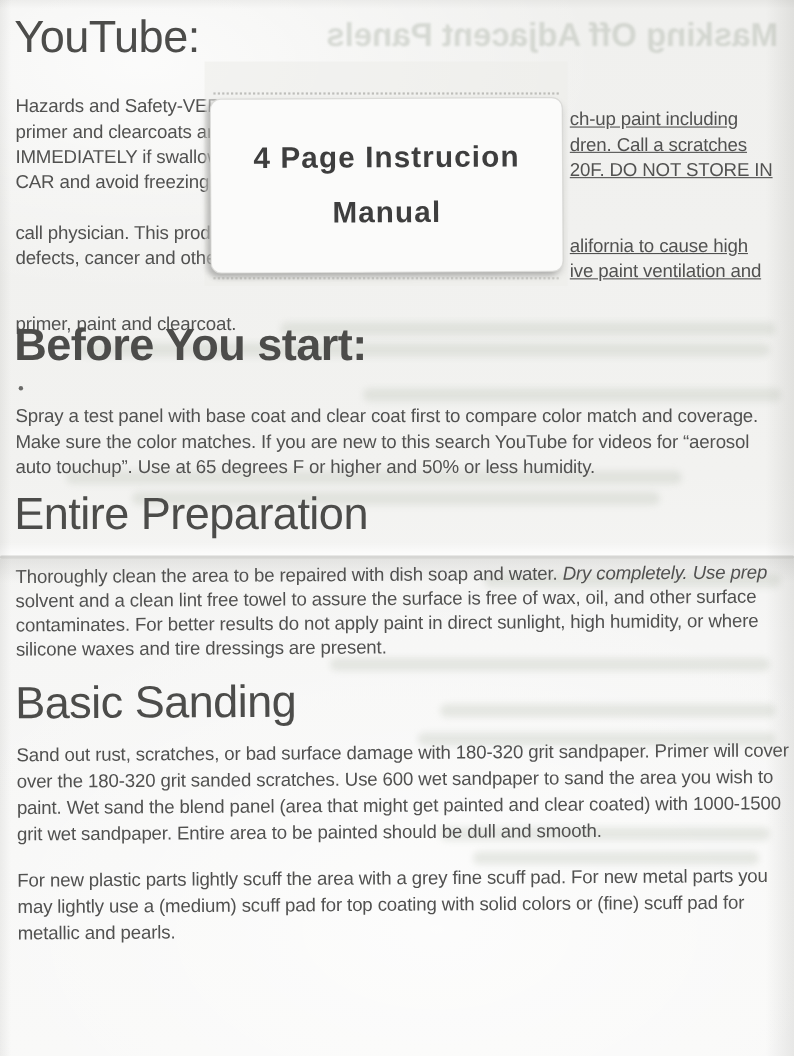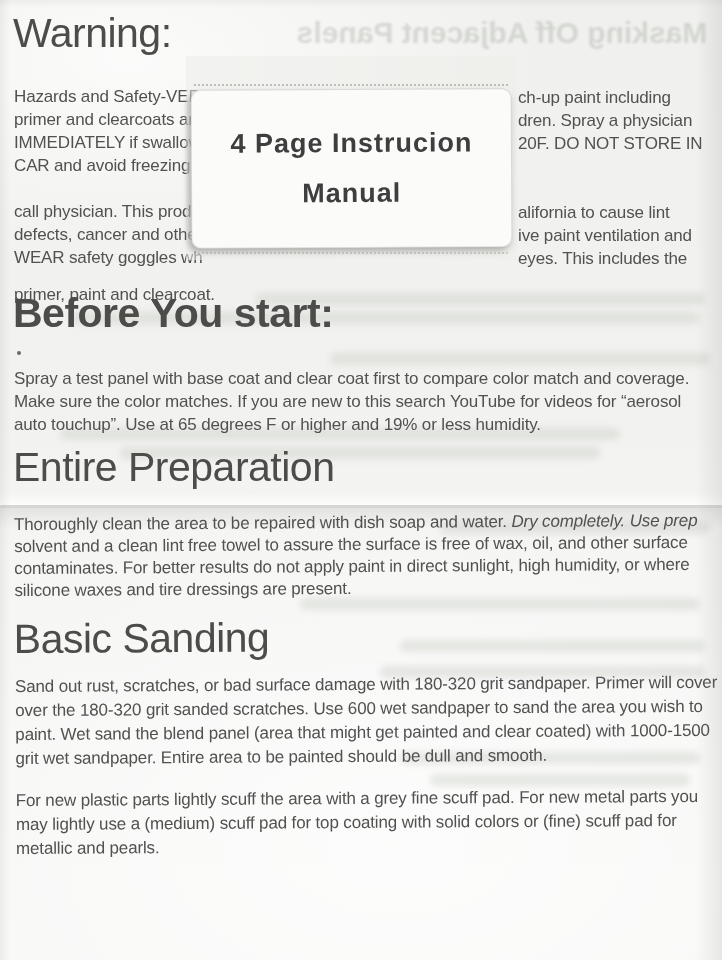--- a/index.html
+++ b/index.html
@@ -18,21 +18,21 @@
   .h1{
     position:absolute;left:13px;
     font-size:41px;font-weight:400;color:#4c4c4a;
     letter-spacing:-0.5px;white-space:nowrap;z-index:2;
   }
   .bline{
     position:absolute;left:14px;width:708px;
     font-size:17px;letter-spacing:-0.15px;line-height:22px;
     white-space:nowrap;z-index:2;color:#515150;
   }
-  .frag-right{position:absolute;left:504px;top:1px;}
+  .frag-right{position:absolute;left:504px;top:12px;text-decoration:underline;}
   .ital{font-style:italic;}
   
   .sticker-backing{
     position:absolute;left:186px;top:56px;width:330px;height:204px;
     background:rgba(236,236,233,.55);z-index:5;
   }
   .perf{position:absolute;left:8px;right:8px;border-top:2px dotted rgba(148,148,143,.55);}
   .perf-top{top:28px;}
   .perf-bottom{bottom:6px;border-top:2px dotted rgba(160,160,155,.4);}
   .label{
@@ -111,47 +111,46 @@
   <div class="ghost" style="top:353px;left:330px;width:380px;"></div>
   <div class="ghost" style="top:428px;left:60px;width:560px;"></div>
   <div class="ghost" style="top:447px;left:120px;width:480px;"></div>
   <div class="ghost" style="top:522px;left:440px;width:270px;"></div>
   <div class="ghost" style="top:598px;left:300px;width:400px;"></div>
   <div class="ghost" style="top:640px;left:400px;width:305px;"></div>
   <div class="ghost" style="top:666px;left:380px;width:325px;"></div>
   <div class="ghost" style="top:752px;left:400px;width:300px;"></div>
   <div class="ghost" style="top:774px;left:430px;width:260px;"></div>
 
-  <div class="h1" style="top:10px;">Warning:</div>
+  <div class="h1" style="top:10px;">YouTube:</div>
 
   <div class="bline" style="top:86px;"><span>Hazards and Safety-VERY</span><span class="frag-right">ch-up paint including</span></div>
-  <div class="bline" style="top:109px;"><span>primer and clearcoats ar</span><span class="frag-right">dren. Spray a physician</span></div>
+  <div class="bline" style="top:109px;"><span>primer and clearcoats ar</span><span class="frag-right">dren. Call a scratches</span></div>
   <div class="bline" style="top:132px;"><span>IMMEDIATELY if swallow</span><span class="frag-right">20F. DO NOT STORE IN</span></div>
   <div class="bline" style="top:155px;"><span>CAR and avoid freezing.</span></div>
   <div class="bline" style="top:178px;"></div>
-  <div class="bline" style="top:201px;"><span>call physician. This produ</span><span class="frag-right">alifornia to cause lint</span></div>
+  <div class="bline" style="top:201px;"><span>call physician. This produ</span><span class="frag-right">alifornia to cause high</span></div>
   <div class="bline" style="top:224px;"><span>defects, cancer and othe</span><span class="frag-right">ive paint ventilation and</span></div>
-  <div class="bline" style="top:247px;"><span>WEAR safety goggles wh</span><span class="frag-right">eyes. This includes the</span></div>
   <div class="bline" style="top:284px;"><span>primer, paint and clearcoat.</span></div>
 
   <div class="sticker-backing">
     <div class="perf perf-top"></div>
     <div class="perf perf-bottom"></div>
     <div class="label">
       <div class="label-line1">4 Page Instrucion</div>
       <div class="label-line2">Manual</div>
     </div>
   </div>
 
   <div class="h1" style="top:290px;font-weight:bold;">Before You start:</div>
   <div class="stray-dot"></div>
 
   <div class="bline" style="top:368px;">Spray a test panel with base coat and clear coat first to compare color match and coverage.</div>
   <div class="bline" style="top:391px;">Make sure the color matches.  If you are new to this search YouTube for videos for “aerosol</div>
-  <div class="bline" style="top:414px;">auto touchup”.  Use at 65 degrees F or higher and 19% or less humidity.</div>
+  <div class="bline" style="top:414px;">auto touchup”.  Use at 65 degrees F or higher and 50% or less humidity.</div>
 
   <div class="h1" style="top:444px;">Entire Preparation</div>
 
   <div class="sheet-edge-highlight"></div>
   <div class="sheet-edge"></div>
   <div class="sheet-edge-shadow"></div>
 
   <div class="lower-sheet">
     <div class="bline" style="top:514px;"><span>Thoroughly clean the area to be repaired with dish soap and water.  </span><span class="ital">Dry completely. Use prep</span></div>
     <div class="bline" style="top:536px;">solvent and a clean lint free towel to assure the surface is free of wax, oil, and other surface</div>

